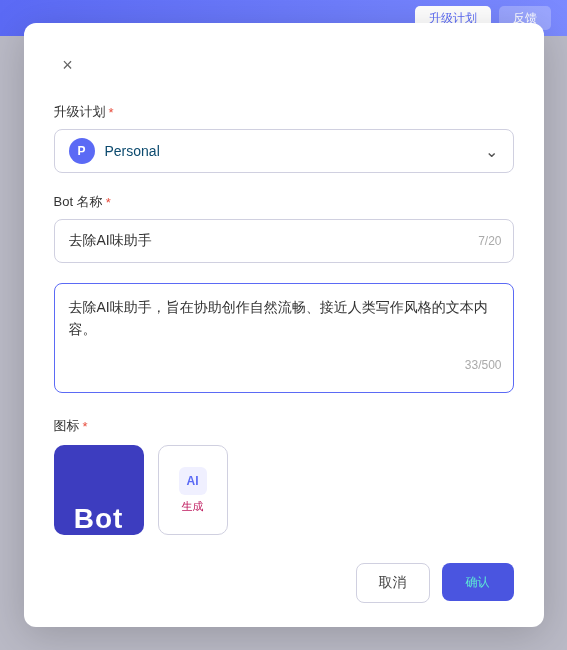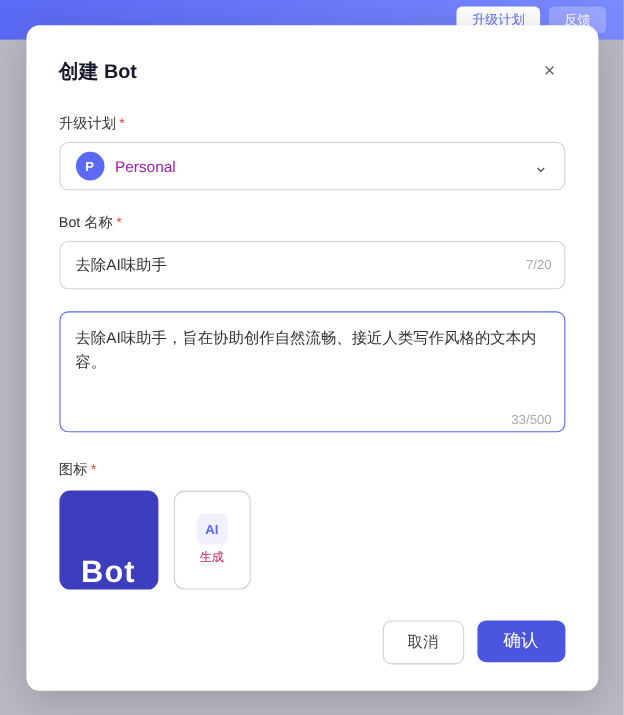--- a/index.html
+++ b/index.html
@@ -109,21 +109,21 @@
       display: flex;
       align-items: center;
       justify-content: center;
       color: white;
       font-size: 12px;
       font-weight: 600;
     }
 
     .workspace-name {
       font-size: 14px;
-      color: #a21caf;
+      color: #0c4a6e;
     }
 
     .chevron-down {
       color: #555;
       font-size: 16px;
     }
 
     .text-input {
       width: 100%;
       height: 44px;
@@ -163,21 +163,21 @@
       color: #333;
       outline: none;
       resize: none;
       line-height: 1.6;
       font-family: inherit;
     }
 
     .textarea-count {
       position: absolute;
       right: 12px;
-      bottom: 10px;
+      bottom: 25px;
       font-size: 12px;
       color: #aaa;
     }
 
     .icon-section {
       margin-bottom: 24px;
     }
 
     .icon-options {
       display: flex;
@@ -253,22 +253,22 @@
       color: #444;
       cursor: pointer;
     }
 
     .btn-confirm {
       height: 38px;
       padding: 0 24px;
       border: none;
       background: #4a55e0;
       border-radius: 8px;
-      font-size: 16px;
-      color: #ffffff;
+      font-size: 12px;
+      color: #5eead4;
       cursor: pointer;
       font-weight: 500;
     }
 
     .top-bar {
       position: absolute;
       top: 0;
       left: 0;
       right: 0;
       height: 36px;
@@ -306,21 +306,20 @@
 
 <div class="overlay">
   <div class="top-bar">
     <button class="top-bar-btn top-bar-primary">升级计划</button>
     <button class="top-bar-btn top-bar-secondary">反馈</button>
   </div>
 
   <div class="dialog">
 
     <div class="dialog-header">
-      <span class="dialog-title">创建 Bot</span>
       <button class="close-btn">
         <span>×</span>
       </button>
     </div>
 
     <div class="form-section">
       <div class="form-label">
         <span>升级计划</span>
         <span class="required-star">*</span>
       </div>

